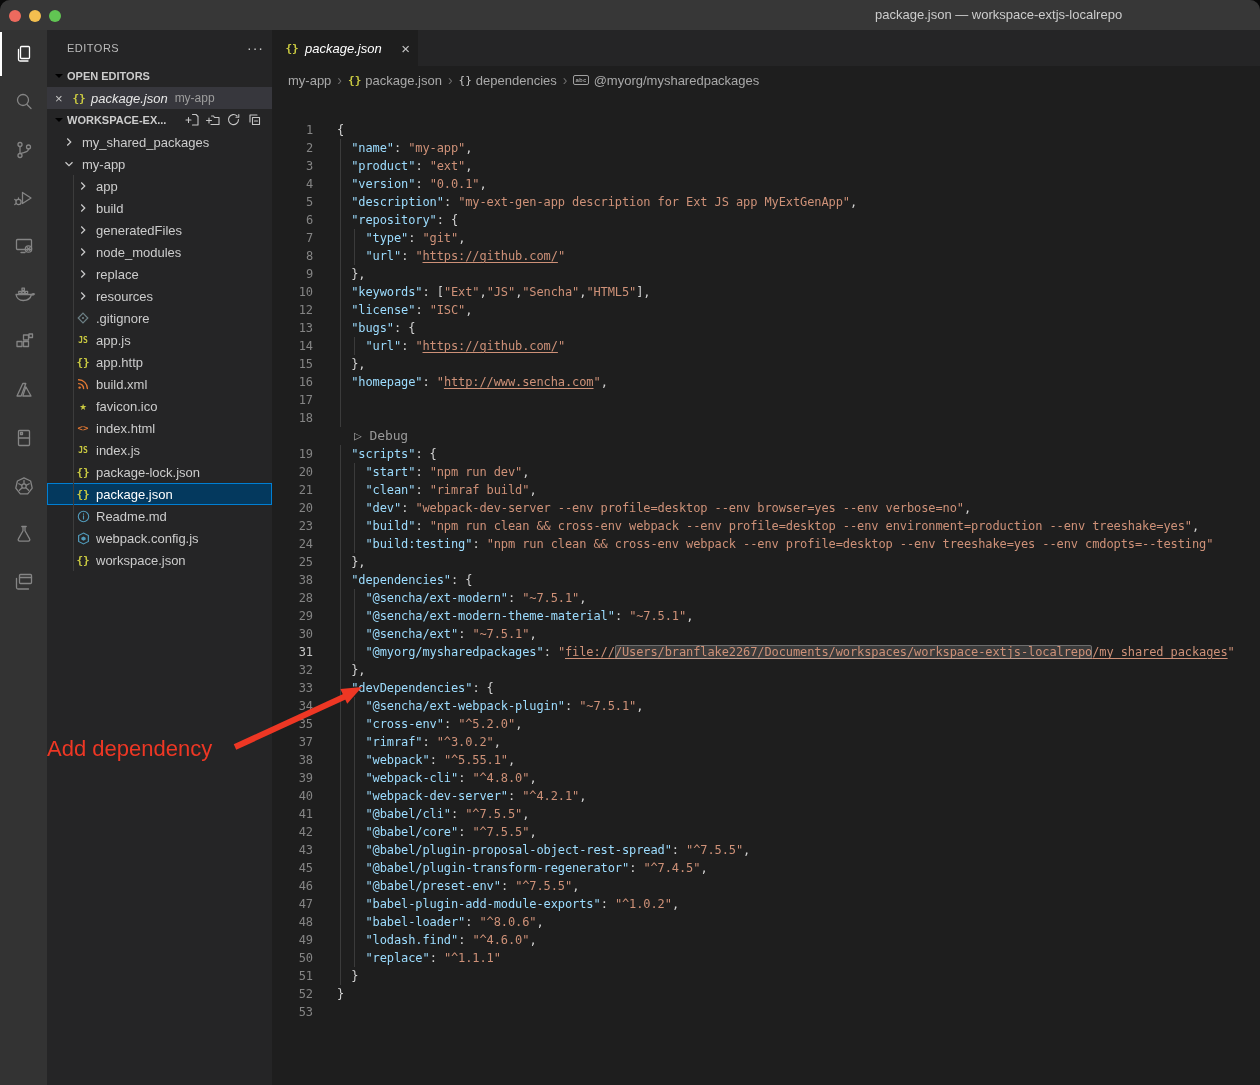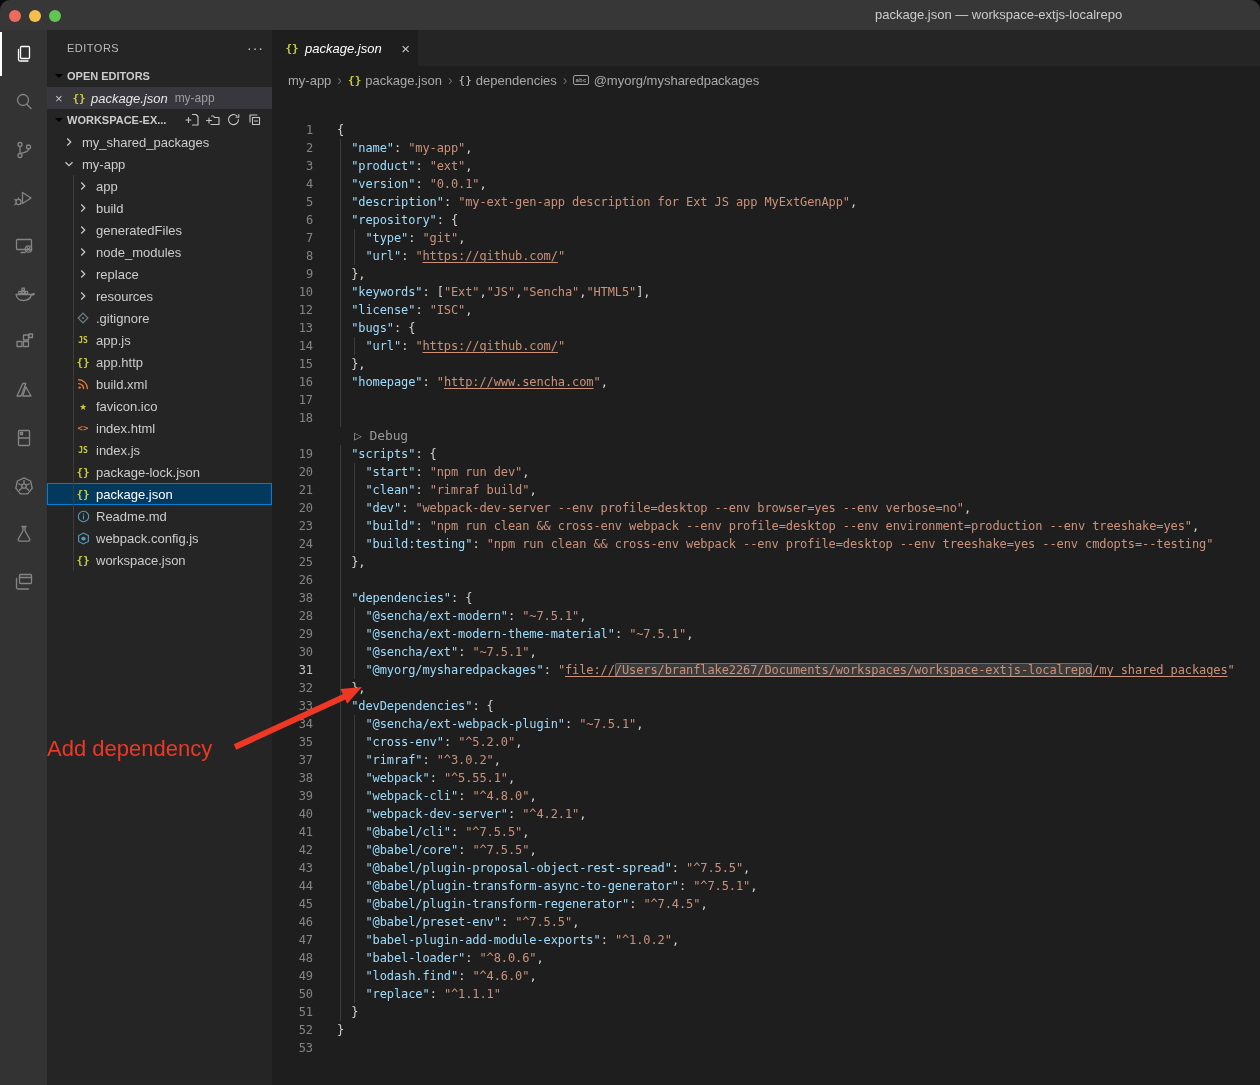--- a/index.html
+++ b/index.html
@@ -461,38 +461,36 @@
           <div class="cl"><div class="guide" style="left: 68px;"></div><div class="gutter">17</div><div class="ltext"></div></div>
           <div class="cl"><div class="guide" style="left: 68px;"></div><div class="gutter">18</div><div class="ltext"></div></div>
           <div class="lens">▷ Debug</div>
           <div class="cl"><div class="guide" style="left: 68px;"></div><div class="gutter">19</div><div class="ltext"><span class="tk-p">  </span><span class="tk-k">"scripts"</span><span class="tk-p">: {</span></div></div>
           <div class="cl"><div class="guide" style="left: 68px;"></div><div class="guide" style="left: 82.24px;"></div><div class="gutter">20</div><div class="ltext"><span class="tk-p">    </span><span class="tk-k">"start"</span><span class="tk-p">: </span><span class="tk-s">"npm run dev"</span><span class="tk-p">,</span></div></div>
           <div class="cl"><div class="guide" style="left: 68px;"></div><div class="guide" style="left: 82.24px;"></div><div class="gutter">21</div><div class="ltext"><span class="tk-p">    </span><span class="tk-k">"clean"</span><span class="tk-p">: </span><span class="tk-s">"rimraf build"</span><span class="tk-p">,</span></div></div>
           <div class="cl"><div class="guide" style="left: 68px;"></div><div class="guide" style="left: 82.24px;"></div><div class="gutter">20</div><div class="ltext"><span class="tk-p">    </span><span class="tk-k">"dev"</span><span class="tk-p">: </span><span class="tk-s">"webpack-dev-server --env profile=desktop --env browser=yes --env verbose=no"</span><span class="tk-p">,</span></div></div>
           <div class="cl"><div class="guide" style="left: 68px;"></div><div class="guide" style="left: 82.24px;"></div><div class="gutter">23</div><div class="ltext"><span class="tk-p">    </span><span class="tk-k">"build"</span><span class="tk-p">: </span><span class="tk-s">"npm run clean &amp;&amp; cross-env webpack --env profile=desktop --env environment=production --env treeshake=yes"</span><span class="tk-p">,</span></div></div>
           <div class="cl"><div class="guide" style="left: 68px;"></div><div class="guide" style="left: 82.24px;"></div><div class="gutter">24</div><div class="ltext"><span class="tk-p">    </span><span class="tk-k">"build:testing"</span><span class="tk-p">: </span><span class="tk-s">"npm run clean &amp;&amp; cross-env webpack --env profile=desktop --env treeshake=yes --env cmdopts=--testing"</span></div></div>
           <div class="cl"><div class="guide" style="left: 68px;"></div><div class="gutter">25</div><div class="ltext"><span class="tk-p">  },</span></div></div>
-          <div class="cl"><div class="guide" style="left: 68px;"></div><div class="gutter">26</div><div class="ltext"></div></div>
           <div class="cl"><div class="guide" style="left: 68px;"></div><div class="gutter">38</div><div class="ltext"><span class="tk-p">  </span><span class="tk-k">"dependencies"</span><span class="tk-p">: {</span></div></div>
           <div class="cl"><div class="guide" style="left: 68px;"></div><div class="guide" style="left: 82.24px;"></div><div class="gutter">28</div><div class="ltext"><span class="tk-p">    </span><span class="tk-k">"@sencha/ext-modern"</span><span class="tk-p">: </span><span class="tk-s">"~7.5.1"</span><span class="tk-p">,</span></div></div>
           <div class="cl"><div class="guide" style="left: 68px;"></div><div class="guide" style="left: 82.24px;"></div><div class="gutter">29</div><div class="ltext"><span class="tk-p">    </span><span class="tk-k">"@sencha/ext-modern-theme-material"</span><span class="tk-p">: </span><span class="tk-s">"~7.5.1"</span><span class="tk-p">,</span></div></div>
           <div class="cl"><div class="guide" style="left: 68px;"></div><div class="guide" style="left: 82.24px;"></div><div class="gutter">30</div><div class="ltext"><span class="tk-p">    </span><span class="tk-k">"@sencha/ext"</span><span class="tk-p">: </span><span class="tk-s">"~7.5.1"</span><span class="tk-p">,</span></div></div>
           <div class="cl"><div class="guide" style="left: 68px;"></div><div class="guide" style="left: 82.24px;"></div><div class="gutter on">31</div><div class="ltext"><span class="tk-p">    </span><span class="tk-k">"@myorg/mysharedpackages"</span><span class="tk-p">: </span><span class="tk-s">"</span><span class="tk-u">file://</span><span class="tk-b">/Users/branflake2267/Documents/workspaces/workspace-extjs-localrepo</span><span class="tk-u">/my_shared_packages</span><span class="tk-s">"</span></div></div>
           <div class="cl"><div class="guide" style="left: 68px;"></div><div class="gutter">32</div><div class="ltext"><span class="tk-p">  },</span></div></div>
           <div class="cl"><div class="guide" style="left: 68px;"></div><div class="gutter">33</div><div class="ltext"><span class="tk-p">  </span><span class="tk-k">"devDependencies"</span><span class="tk-p">: {</span></div></div>
           <div class="cl"><div class="guide" style="left: 68px;"></div><div class="guide" style="left: 82.24px;"></div><div class="gutter">34</div><div class="ltext"><span class="tk-p">    </span><span class="tk-k">"@sencha/ext-webpack-plugin"</span><span class="tk-p">: </span><span class="tk-s">"~7.5.1"</span><span class="tk-p">,</span></div></div>
           <div class="cl"><div class="guide" style="left: 68px;"></div><div class="guide" style="left: 82.24px;"></div><div class="gutter">35</div><div class="ltext"><span class="tk-p">    </span><span class="tk-k">"cross-env"</span><span class="tk-p">: </span><span class="tk-s">"^5.2.0"</span><span class="tk-p">,</span></div></div>
           <div class="cl"><div class="guide" style="left: 68px;"></div><div class="guide" style="left: 82.24px;"></div><div class="gutter">37</div><div class="ltext"><span class="tk-p">    </span><span class="tk-k">"rimraf"</span><span class="tk-p">: </span><span class="tk-s">"^3.0.2"</span><span class="tk-p">,</span></div></div>
           <div class="cl"><div class="guide" style="left: 68px;"></div><div class="guide" style="left: 82.24px;"></div><div class="gutter">38</div><div class="ltext"><span class="tk-p">    </span><span class="tk-k">"webpack"</span><span class="tk-p">: </span><span class="tk-s">"^5.55.1"</span><span class="tk-p">,</span></div></div>
           <div class="cl"><div class="guide" style="left: 68px;"></div><div class="guide" style="left: 82.24px;"></div><div class="gutter">39</div><div class="ltext"><span class="tk-p">    </span><span class="tk-k">"webpack-cli"</span><span class="tk-p">: </span><span class="tk-s">"^4.8.0"</span><span class="tk-p">,</span></div></div>
           <div class="cl"><div class="guide" style="left: 68px;"></div><div class="guide" style="left: 82.24px;"></div><div class="gutter">40</div><div class="ltext"><span class="tk-p">    </span><span class="tk-k">"webpack-dev-server"</span><span class="tk-p">: </span><span class="tk-s">"^4.2.1"</span><span class="tk-p">,</span></div></div>
           <div class="cl"><div class="guide" style="left: 68px;"></div><div class="guide" style="left: 82.24px;"></div><div class="gutter">41</div><div class="ltext"><span class="tk-p">    </span><span class="tk-k">"@babel/cli"</span><span class="tk-p">: </span><span class="tk-s">"^7.5.5"</span><span class="tk-p">,</span></div></div>
           <div class="cl"><div class="guide" style="left: 68px;"></div><div class="guide" style="left: 82.24px;"></div><div class="gutter">42</div><div class="ltext"><span class="tk-p">    </span><span class="tk-k">"@babel/core"</span><span class="tk-p">: </span><span class="tk-s">"^7.5.5"</span><span class="tk-p">,</span></div></div>
           <div class="cl"><div class="guide" style="left: 68px;"></div><div class="guide" style="left: 82.24px;"></div><div class="gutter">43</div><div class="ltext"><span class="tk-p">    </span><span class="tk-k">"@babel/plugin-proposal-object-rest-spread"</span><span class="tk-p">: </span><span class="tk-s">"^7.5.5"</span><span class="tk-p">,</span></div></div>
-          <div class="cl"><div class="guide" style="left: 68px;"></div><div class="guide" style="left: 82.24px;"></div><div class="gutter">44</div><div class="ltext"><span class="tk-p">    </span><span class="tk-k">"@babel/plugin-transform-async-to-generator"</span><span class="tk-p">: </span><span class="tk-s">"^7.5.1"</span><span class="tk-p">,</span></div></div>
           <div class="cl"><div class="guide" style="left: 68px;"></div><div class="guide" style="left: 82.24px;"></div><div class="gutter">45</div><div class="ltext"><span class="tk-p">    </span><span class="tk-k">"@babel/plugin-transform-regenerator"</span><span class="tk-p">: </span><span class="tk-s">"^7.4.5"</span><span class="tk-p">,</span></div></div>
           <div class="cl"><div class="guide" style="left: 68px;"></div><div class="guide" style="left: 82.24px;"></div><div class="gutter">46</div><div class="ltext"><span class="tk-p">    </span><span class="tk-k">"@babel/preset-env"</span><span class="tk-p">: </span><span class="tk-s">"^7.5.5"</span><span class="tk-p">,</span></div></div>
           <div class="cl"><div class="guide" style="left: 68px;"></div><div class="guide" style="left: 82.24px;"></div><div class="gutter">47</div><div class="ltext"><span class="tk-p">    </span><span class="tk-k">"babel-plugin-add-module-exports"</span><span class="tk-p">: </span><span class="tk-s">"^1.0.2"</span><span class="tk-p">,</span></div></div>
           <div class="cl"><div class="guide" style="left: 68px;"></div><div class="guide" style="left: 82.24px;"></div><div class="gutter">48</div><div class="ltext"><span class="tk-p">    </span><span class="tk-k">"babel-loader"</span><span class="tk-p">: </span><span class="tk-s">"^8.0.6"</span><span class="tk-p">,</span></div></div>
           <div class="cl"><div class="guide" style="left: 68px;"></div><div class="guide" style="left: 82.24px;"></div><div class="gutter">49</div><div class="ltext"><span class="tk-p">    </span><span class="tk-k">"lodash.find"</span><span class="tk-p">: </span><span class="tk-s">"^4.6.0"</span><span class="tk-p">,</span></div></div>
           <div class="cl"><div class="guide" style="left: 68px;"></div><div class="guide" style="left: 82.24px;"></div><div class="gutter">50</div><div class="ltext"><span class="tk-p">    </span><span class="tk-k">"replace"</span><span class="tk-p">: </span><span class="tk-s">"^1.1.1"</span></div></div>
           <div class="cl"><div class="guide" style="left: 68px;"></div><div class="gutter">51</div><div class="ltext"><span class="tk-p">  }</span></div></div>
           <div class="cl"><div class="gutter">52</div><div class="ltext"><span class="tk-p">}</span></div></div>
           <div class="cl"><div class="gutter">53</div><div class="ltext"></div></div>
         </div>

